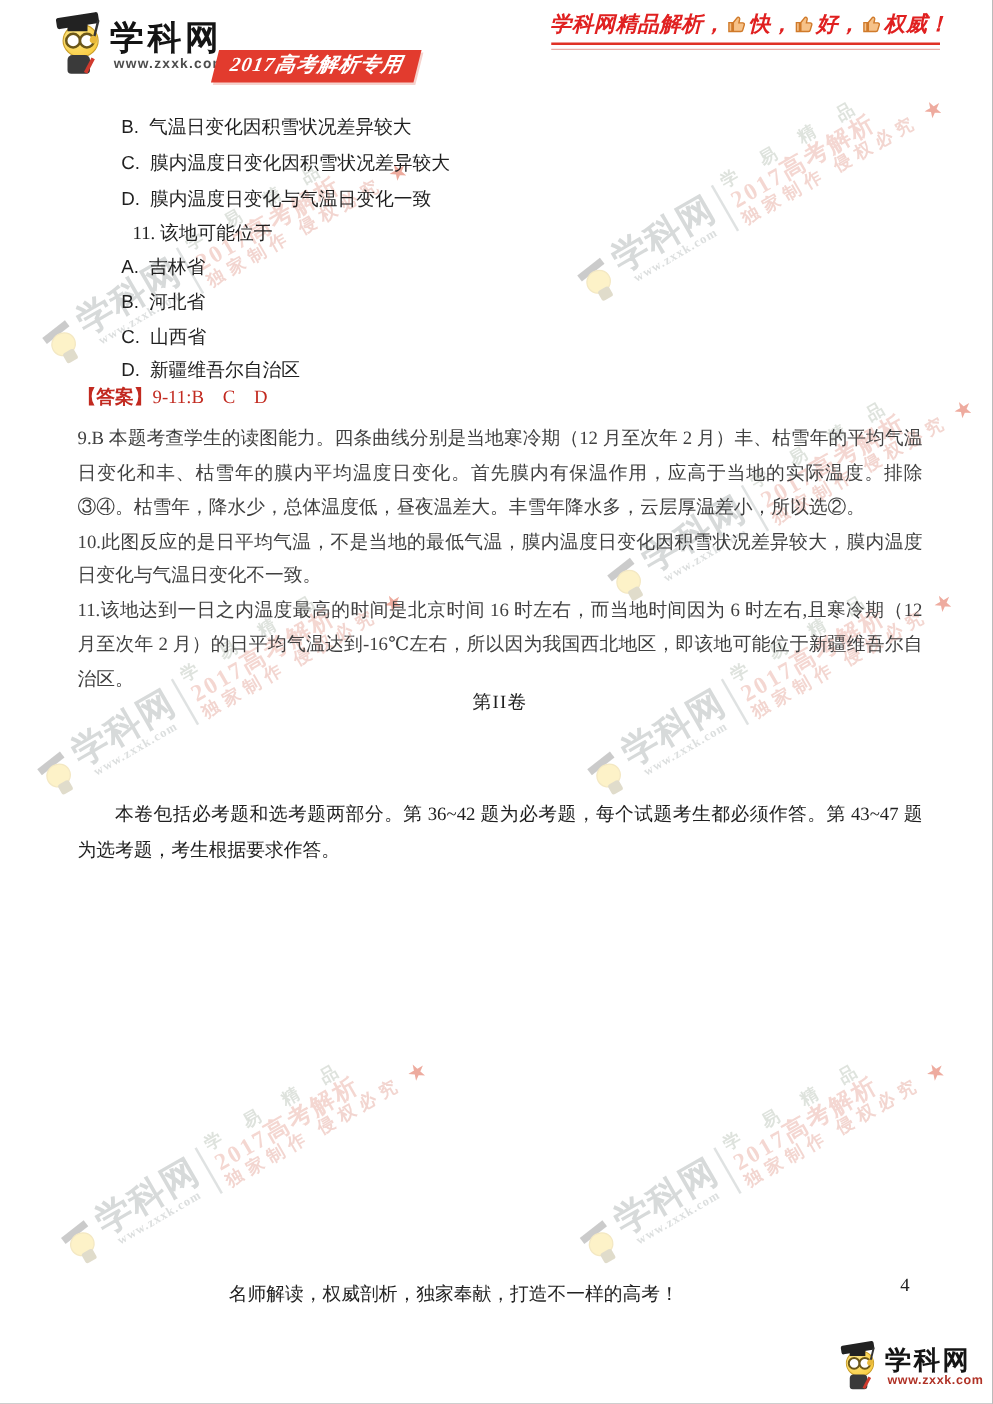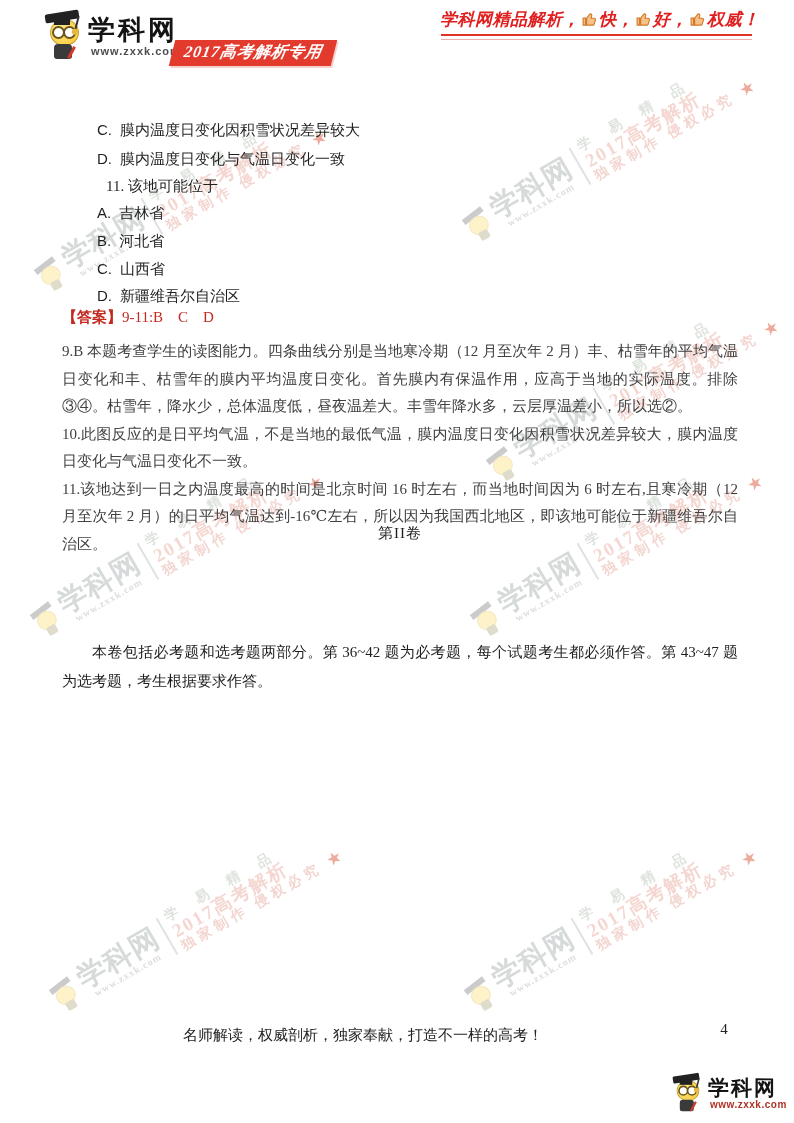--- a/index.html
+++ b/index.html
@@ -52,21 +52,21 @@
               font-size:15px;font-weight:bold;letter-spacing:2px;}
   
   .content{position:absolute;inset:0;z-index:2;font-size:15px;}
   .opt{position:absolute;left:97px;white-space:nowrap;}
   .opt .letter{font-family:"Liberation Sans","DejaVu Sans",sans-serif;margin-right:8px;}
   .qline{position:absolute;left:70px;white-space:nowrap;}
   .answer-line{position:absolute;left:62px;top:308px;color:#c22a20;white-space:pre;}
   .answer-line .alabel{font-weight:bold;}
   .expl{position:absolute;left:62px;top:338px;width:676px;color:#404040;line-height:27.5px;text-align:justify;}
   .expl p{margin:0;}
-  .sec-title{position:absolute;left:62px;top:524px;width:676px;text-align:center;letter-spacing:1px;}
+  .sec-title{position:absolute;left:62px;top:552px;width:676px;text-align:center;letter-spacing:1px;}
   .sec-para{position:absolute;left:62px;width:676px;line-height:28.5px;text-align:justify;text-indent:2em;}
   .q36-head{position:absolute;left:62px;top:692px;white-space:nowrap;}
   .material{position:absolute;left:62px;top:719px;width:680px;line-height:29px;text-align:justify;text-indent:2em;
             font-style:italic;letter-spacing:.5px;}
   
   .ftr-slogan{position:absolute;left:0;top:1026px;width:726px;text-align:center;font-size:15px;color:#222;z-index:2;}
   .ftr-page{position:absolute;left:704px;top:1021px;width:40px;text-align:center;font-size:15px;color:#222;z-index:2;}
   .blogo{position:absolute;left:664px;top:1066px;width:130px;height:52px;z-index:3;}
   .blogo .mascot{transform:scale(.78);transform-origin:0 0;left:8px;top:4px;}
   .blogo-brand{position:absolute;left:44px;top:8px;font-size:21px;font-weight:bold;color:#141414;letter-spacing:2px;
@@ -221,20 +221,21 @@
         </svg><span>快，</span><svg width="17" height="17" viewBox="0 0 24 24">
           <path fill="#f6c289" stroke="#d07a2a" stroke-width="1.6" d="M3 10h3.4v10H3zM8 20h8.6c1 0 1.8-.6 2-1.5l1.8-6c.3-1.1-.5-2.2-1.7-2.2h-4.4l.9-4.2c.2-1.1-.6-2.1-1.7-2.1-.5 0-1 .25-1.3.65L8 10z"></path>
         </svg><span>好，</span><svg width="17" height="17" viewBox="0 0 24 24">
           <path fill="#f6c289" stroke="#d07a2a" stroke-width="1.6" d="M3 10h3.4v10H3zM8 20h8.6c1 0 1.8-.6 2-1.5l1.8-6c.3-1.1-.5-2.2-1.7-2.2h-4.4l.9-4.2c.2-1.1-.6-2.1-1.7-2.1-.5 0-1 .25-1.3.65L8 10z"></path>
         </svg><span>权威！</span></div>
     <div class="slogan-rule"></div>
   </div>
 
   <div class="content">
 
+    <div class="opt" style="top:92px;"><span class="letter">B.</span><span>气温日变化因积雪状况差异较大</span></div>
     <div class="opt" style="top:121px;"><span class="letter">C.</span><span>膜内温度日变化因积雪状况差异较大</span></div>
     <div class="opt" style="top:150px;"><span class="letter">D.</span><span>膜内温度日变化与气温日变化一致</span></div>
 
     <div class="qline" style="top:177px;margin-left:36px;"><span class="letter">11.</span> <span>该地可能位于</span></div>
     <div class="opt" style="top:204px;"><span class="letter">A.</span><span>吉林省</span></div>
     <div class="opt" style="top:232px;"><span class="letter">B.</span><span>河北省</span></div>
     <div class="opt" style="top:260px;"><span class="letter">C.</span><span>山西省</span></div>
     <div class="opt" style="top:287px;"><span class="letter">D.</span><span>新疆维吾尔自治区</span></div>
 
     <div class="answer-line"><span class="alabel">【答案】</span><span>9-11:B    C    D</span></div>

